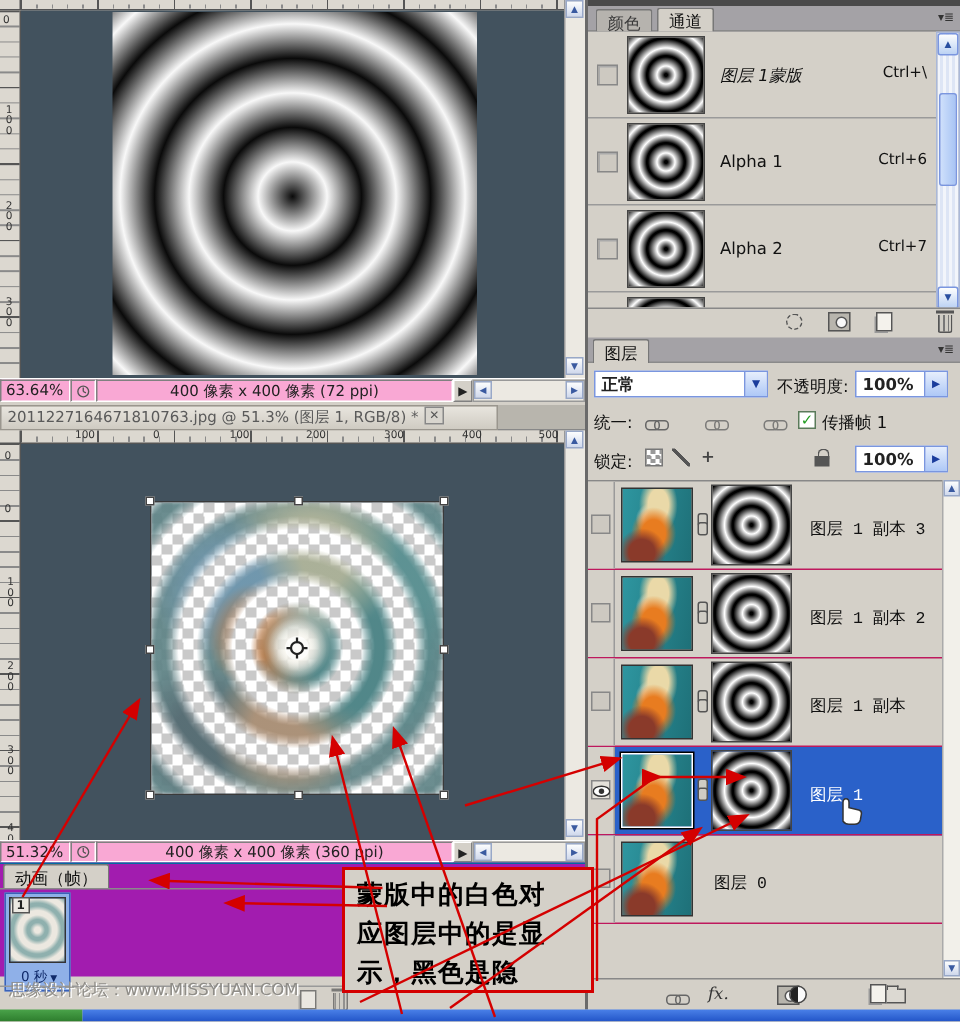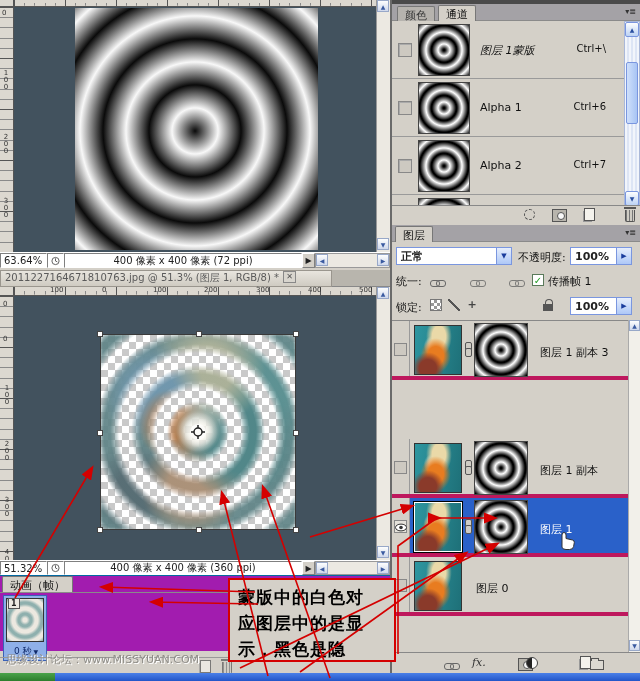--- a/index.html
+++ b/index.html
@@ -23,21 +23,21 @@
       repeating-linear-gradient(180deg,#8a8a8a 0 1px,transparent 1px 10.2px);
     background-size:100% 100%,45% 100%;
     background-position:0 0,100% 0; }
   .rlabel { position:absolute; font-size:7px; color:#333; line-height:7px; }
   .vlabel { writing-mode:vertical-rl; text-orientation:upright; letter-spacing:-1px; }
   .corner { background:#dcd8d0; border-right:1px solid #555; border-bottom:1px solid #555; }
 
   .circles { background:repeating-radial-gradient(circle at 49.4% 50.8%, #0a0a0a 0px, #f8f8f8 23px, #0a0a0a 46px); }
 
   .statusbar { background:#d4d0c8; border-top:1px solid #fff; display:flex; align-items:stretch; font-size:10px; }
-  .sunk { border:1px solid; border-color:#808080 #ffffff #ffffff #808080; background:#ffffff; display:flex; align-items:center; padding:0 3px; white-space:nowrap; overflow:hidden; }
+  .sunk { border:1px solid; border-color:#808080 #ffffff #ffffff #808080; background:#f9a8d4; display:flex; align-items:center; padding:0 3px; white-space:nowrap; overflow:hidden; }
   .playbtn { width:13px; border:1px solid; border-color:#fff #808080 #808080 #fff; background:#d4d0c8; color:#222; font-size:8px; display:flex; align-items:center; justify-content:center; }
 
   .titlebar { background:linear-gradient(#e8e5de,#cfcbc2); border:1px solid #9a968e; display:flex; align-items:flex-start; color:#5a5a5a; font-size:10px; padding:0 4px; }
   .closebox { width:13px; height:12px; border:1px solid #888; background:#d8d5ce; color:#555; font-size:8px; line-height:10px; text-align:center; margin-left:4px; }
 
   .scrollV { background:#ece9e2; border-left:1px solid #999; }
   .scrollH { background:#ece9e2; border:1px solid #999; flex:1; position:relative; }
   .sarrow { position:absolute; width:12px; height:12px; background:linear-gradient(#fdfefe,#cfd8ec); border:1px solid #98a8c8; color:#3a5aa0; font-size:6px; display:flex; align-items:center; justify-content:center; }
 
   
@@ -65,34 +65,34 @@
   
   .tabstrip { background:#a4a2a6; border-bottom:1px solid #8a8a8a; }
   .tab { position:absolute; top:2px; height:15px; padding:1px 7px 0; font-size:11px; border:1px solid #777; border-bottom:none; border-radius:2px 2px 0 0; background:#b6b3ae; color:#3a3a3a; }
   .tab.active { background:#d4d0c8; height:16px; top:1px; color:#111; }
   .panelmenu { position:absolute; right:4px; top:3px; font-size:8px; color:#333; letter-spacing:0; }
 
   .chrow { position:absolute; left:0; width:100%; height:58px; border-bottom:1px solid #9a9a9a; }
   .chkbox { position:absolute; left:6px; top:22px; width:14px; height:14px; border:1px solid #888; background:#cdc9c1; box-shadow:inset 1px 1px 0 #aaa; }
   .thumbCircles { background:repeating-radial-gradient(circle at 50% 50%, #000 0 1px, #fff 6px, #000 12px); border:1px solid #444; }
   .chname { position:absolute; left:88px; top:22px; font-size:11px; color:#111; }
-  .chkey { position:absolute; right:18px; top:22px; font-size:10px; color:#111; }
+  .chkey { position:absolute; right:6px; top:22px; font-size:10px; color:#111; }
 
   .photoThumb { border:1px solid #333;
     background:
       radial-gradient(circle at 28% 88%, #8a3a2a 0 16%, rgba(138,58,42,0) 30%),
       radial-gradient(ellipse at 45% 62%, #e87c20 0 22%, rgba(232,124,32,0) 42%),
       radial-gradient(ellipse at 52% 22%, #ead9a8 0 20%, rgba(234,217,168,0) 38%),
       radial-gradient(ellipse at 42% 42%, #f0e2c4 0 13%, rgba(240,226,196,0) 28%),
       linear-gradient(100deg, #2e96a0, #1e7078); }
   .linkchain { width:8px; height:15px; position:relative; }
   .linkchain:before, .linkchain:after { content:""; position:absolute; left:1px; width:5px; height:7px; border:1px solid #555; border-radius:2px; background:#cfccc4; }
   .linkchain:before { top:0; } .linkchain:after { top:6px; }
 
-  .lrow { position:absolute; left:0; width:100%; height:59px; border-bottom:4px solid #be185d; }
+  .lrow { position:absolute; left:0; width:100%; height:59px; border-bottom:1px solid #be185d;font-family:Liberation Mono, monospace; }
   .eyecol { position:absolute; left:0; top:0; bottom:0; width:18px; border-right:1px solid #9a9a9a; background:#d4d0c8; }
   .eyebox { position:absolute; left:2px; top:22px; width:13px; height:13px; border:1px solid #888; background:#cdc9c1; }
   .lname { position:absolute; left:148px; top:24px; font-size:11px; color:#111; }
 
   .combo { background:#fff; border:1px solid #7a96df; display:flex; align-items:center; font-size:11px; padding-left:4px;font-weight:bold; }
   .xpbtn { margin-left:auto; width:15px; align-self:stretch; background:linear-gradient(#e6eefc,#aec8f7); border-left:1px solid #7a96df; color:#1a3c9c; font-size:7px; display:flex; align-items:center; justify-content:center; }
   .ctl-label { font-size:11px; color:#111; }
   .xpcheck { width:12px; height:12px; background:#fff; border:1px solid #5a7a5a; color:#1f9c1f; font-size:10px; line-height:11px; text-align:center; font-weight:bold; }
 
   
@@ -341,20 +341,29 @@
     <div class="lrow" style="top:0;">
       <div class="eyecol">
           <div class="eyebox"></div>
         </div>
       <div class="abs photoThumb" style="left:22px;top:4px;width:48px;height:50px;"></div>
       <div class="abs linkchain" style="left:72px;top:21px;"></div>
       <div class="abs thumbCircles" style="left:82px;top:2px;width:54px;height:54px;"></div>
       <span class="lname">图层 1 副本 3</span>
     </div>
 
+    <div class="lrow" style="top:59px;">
+      <div class="eyecol">
+          <div class="eyebox"></div>
+        </div>
+      <div class="abs photoThumb" style="left:22px;top:4px;width:48px;height:50px;"></div>
+      <div class="abs linkchain" style="left:72px;top:21px;"></div>
+      <div class="abs thumbCircles" style="left:82px;top:2px;width:54px;height:54px;"></div>
+      <span class="lname">图层 1 副本 2</span>
+    </div>
 
     <div class="lrow" style="top:118px;">
       <div class="eyecol">
           <div class="eyebox"></div>
         </div>
       <div class="abs photoThumb" style="left:22px;top:4px;width:48px;height:50px;"></div>
       <div class="abs linkchain" style="left:72px;top:21px;"></div>
       <div class="abs thumbCircles" style="left:82px;top:2px;width:54px;height:54px;"></div>
       <span class="lname">图层 1 副本</span>
     </div>

